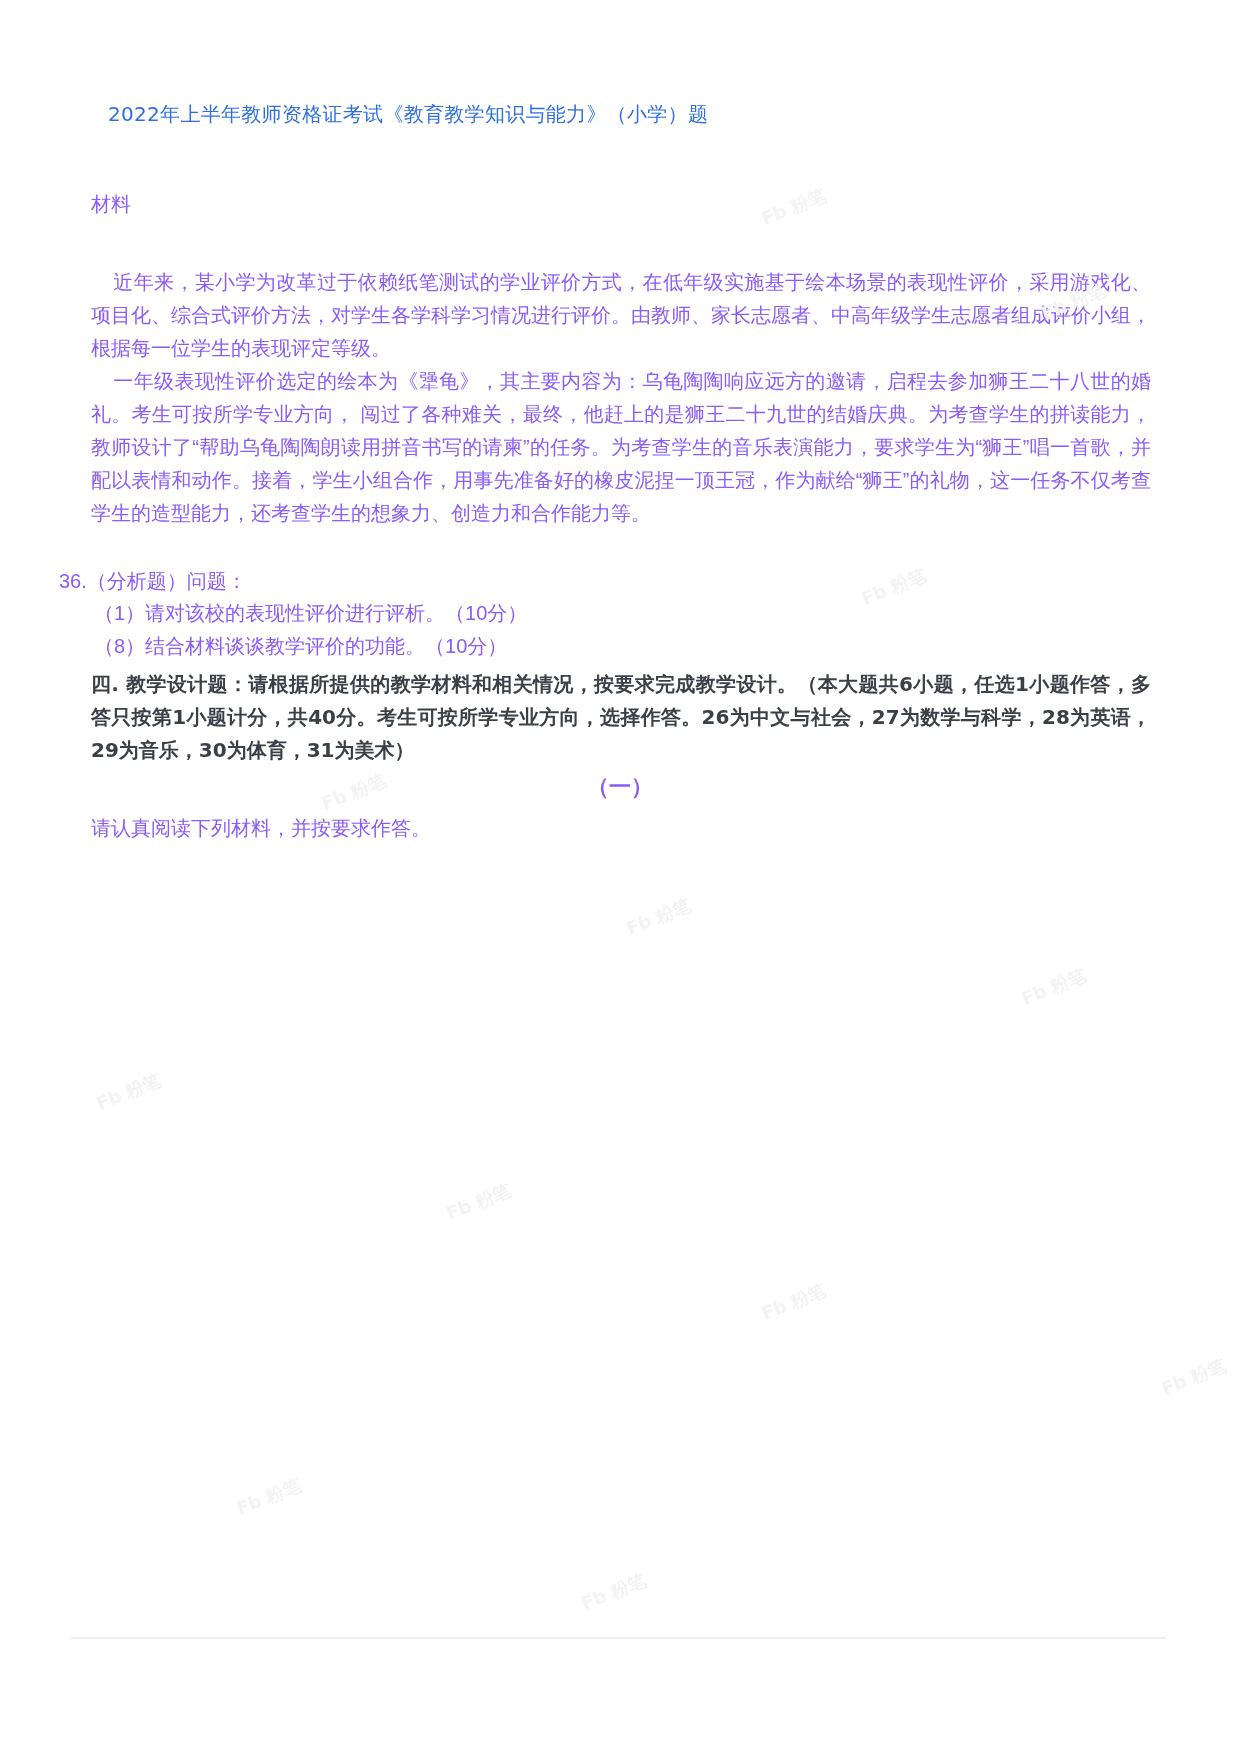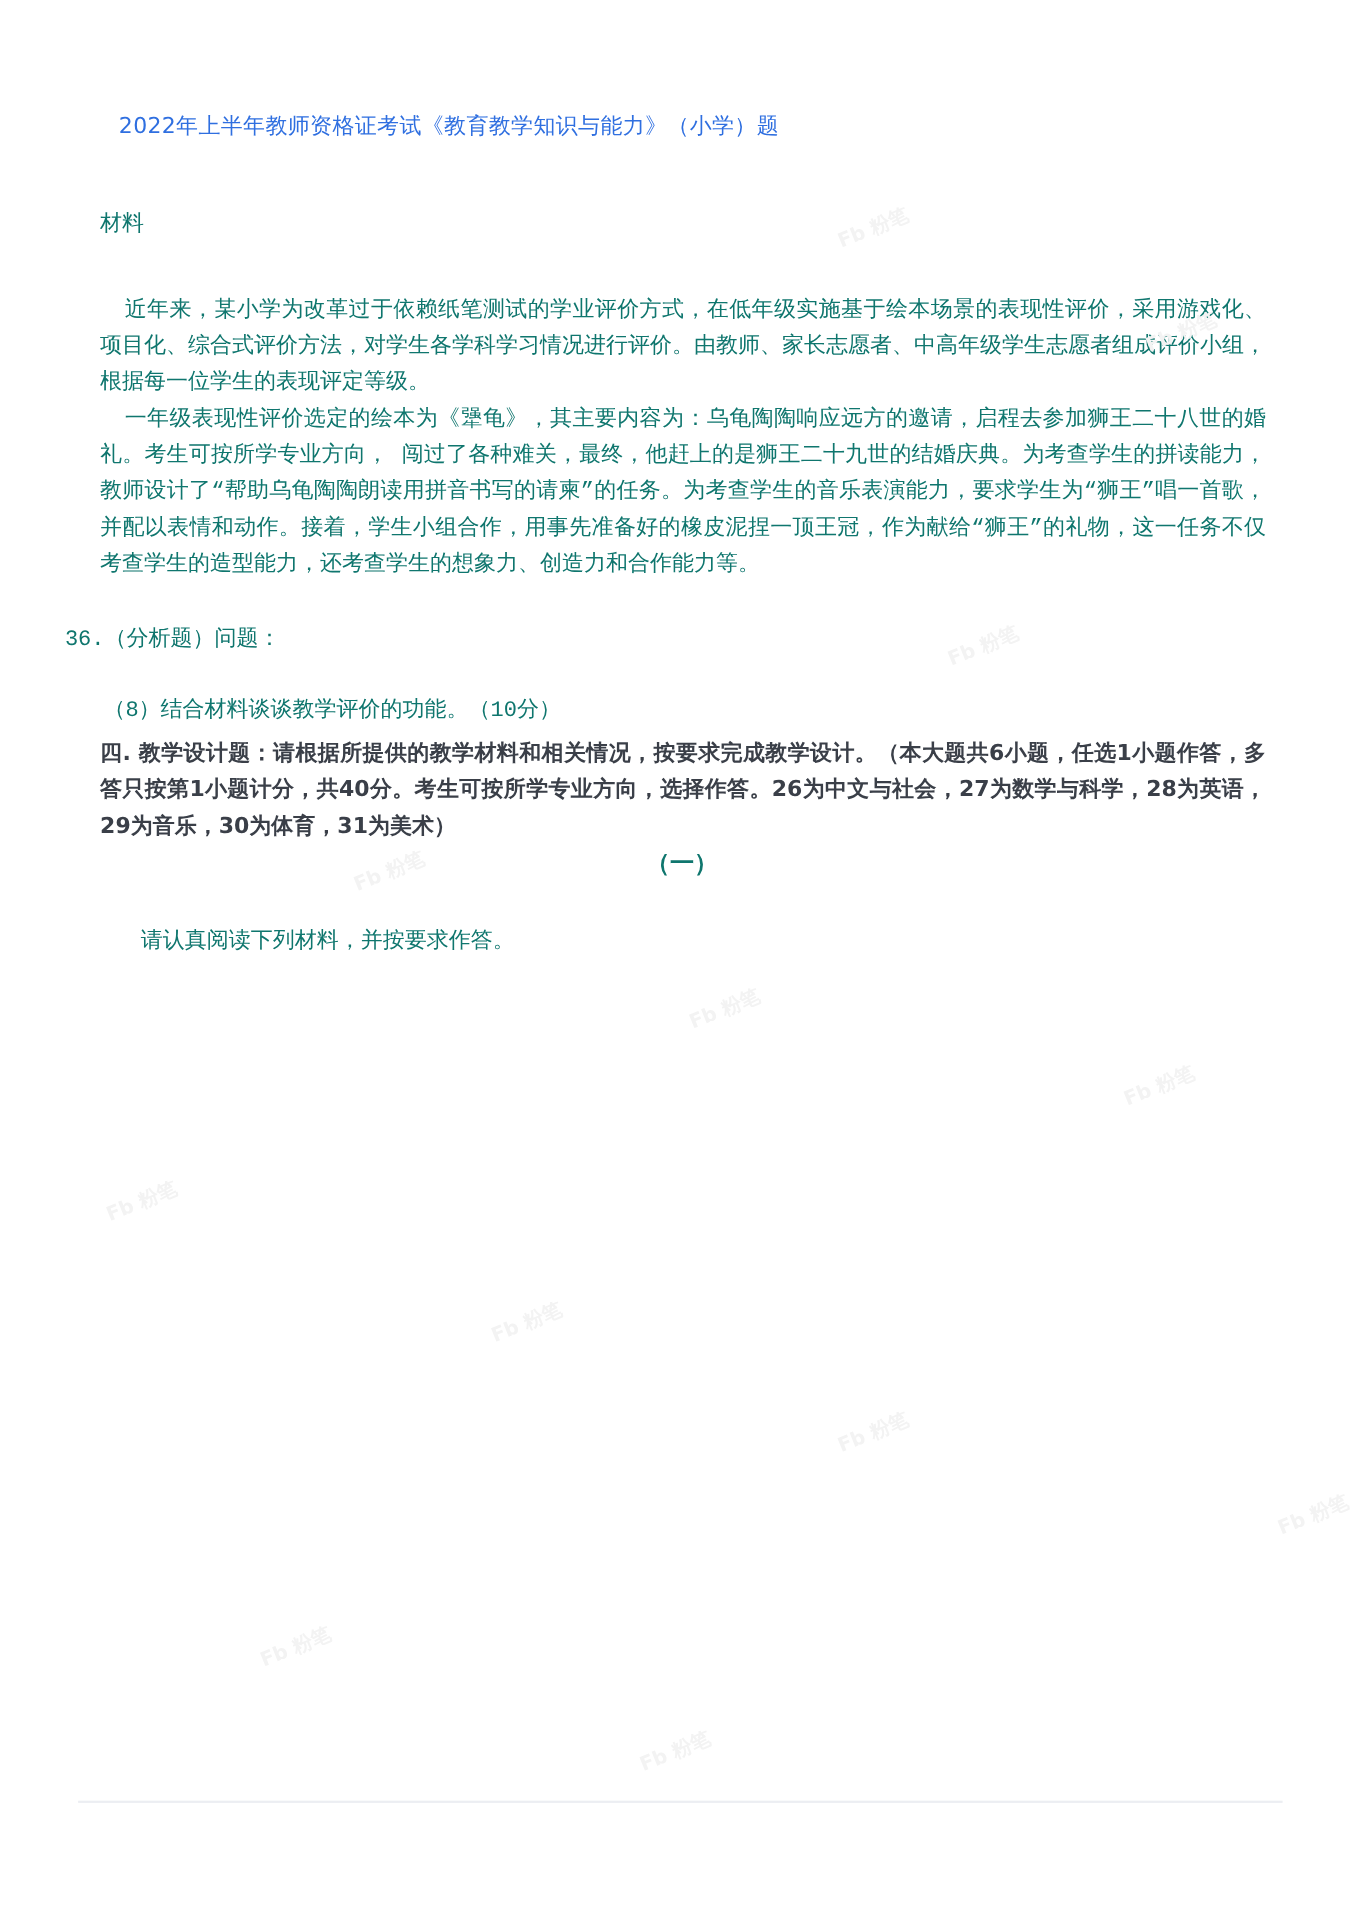--- a/index.html
+++ b/index.html
@@ -3,54 +3,55 @@
 <meta charset="utf-8">
 <style>
   html, body { margin: 0; padding: 0; background: #ffffff; }
   body { width: 1240px; height: 1754px; position: relative; overflow: hidden; }
   .page { position: absolute; left: 0; top: 0; width: 1240px; height: 1420px; padding-left: 14px; }
   .title {
     position: absolute; left: 108px; top: 101px;
     font-family: "DejaVu Sans", "Liberation Sans", sans-serif;
     font-size: 20px; color: #2f6fe0; letter-spacing: 0.3px; white-space: nowrap;
   }
-  .serif { font-family: Liberation Mono, monospace; color: #0f766e; }
+  .serif { font-family: Liberation Sans, sans-serif; color: #8b5cf6; }
   .sans-bold { font-family: "DejaVu Sans", "Liberation Sans", sans-serif; font-weight: bold; color: #3a3f48; }
   .line { position: absolute; font-size: 20px; line-height: 33px; white-space: nowrap; }
   .material-label { left: 91px; top: 188px; }
   .para { position: absolute; left: 91px; width: 1060px; font-size: 20px; line-height: 33px; text-align: justify; margin-top: 47px; }
   .para .indent { display: inline-block; width: 22px; }
   .p1 { top: 219px; }
   .p2 { top: 318px; }
   .p3 { top: 484px; }
   .q-head { left: 59px; top: 565px; }
   .q-sub1 { left: 94px; top: 597px; }
   .q-sub2 { left: 94px; top: 630px; }
   .sec4 { position: absolute; left: 91px; top: 668px; width: 1060px; font-size: 20px; line-height: 33px; text-align: justify; }
   .part-num { left: 0; width: 1240px; text-align: center; top: 770px; font-size: 22px; font-weight: bold; }
-  .instruction { left: 91px; top: 840px; margin-left: 37px; }
+  .instruction { left: 91px; top: 812px; }
   .divider { position: absolute; left: 71px; top: 1637px; width: 1095px; height: 2px; background: #eceef2; }
   .wm {
     position: absolute; font-family: "DejaVu Sans", sans-serif; font-weight: bold;
     font-size: 18px; color: #f3f3f3; transform: rotate(-22deg); white-space: nowrap;
   }
 </style>
 </head>
 <body>
 
 <div class="page">
 
   <div class="title">2022年上半年教师资格证考试《教育教学知识与能力》（小学）题</div>
 
   <div class="line serif material-label">材料</div>
 
   <div class="para serif p1"><span class="indent"></span><span>近年来，某小学为改革过于依赖纸笔测试的学业评价方式，在低年级实施基于绘本场景的表现性评价，采用游戏化、项目化、综合式评价方法，对学生各学科学习情况进行评价。由教师、家长志愿者、中高年级学生志愿者组成评价小组，根据每一位学生的表现评定等级。</span></div>
   <div class="para serif p2"><span class="indent"></span><span>一年级表现性评价选定的绘本为《犟龟》，其主要内容为：乌龟陶陶响应远方的邀请，启程去参加狮王二十八世的婚礼。考生可按所学专业方向， 闯过了各种难关，最终，他赶上的是狮王二十九世的结婚庆典。为考查学生的拼读能力，教师设计了“帮助乌龟陶陶朗读用拼音书写的请柬”的任务。为考查学生的音乐表演能力，要求学生为“狮王”唱一首歌，并配以表情和动作。接着，学生小组合作，用事先准备好的橡皮泥捏一顶王冠，作为献给“狮王”的礼物，这一任务不仅考查学生的造型能力，还考查学生的想象力、创造力和合作能力等。</span></div>
 
   <div class="line serif q-head">36.（分析题）问题：</div>
+  <div class="line serif q-sub1">（1）请对该校的表现性评价进行评析。（10分）</div>
   <div class="line serif q-sub2">（8）结合材料谈谈教学评价的功能。（10分）</div>
 
   <div class="sec4 sans-bold">四. 教学设计题：请根据所提供的教学材料和相关情况，按要求完成教学设计。（本大题共6小题，任选1小题作答，多答只按第1小题计分，共40分。考生可按所学专业方向，选择作答。26为中文与社会，27为数学与科学，28为英语，29为音乐，30为体育，31为美术）</div>
   <div class="line serif part-num">（一）</div>
   <div class="line serif instruction">请认真阅读下列材料，并按要求作答。</div>
 
   <div class="wm" style="left:760px;top:195px;">Fb 粉笔</div>
   <div class="wm" style="left:1040px;top:290px;">Fb 粉笔</div>
   <div class="wm" style="left:860px;top:575px;">Fb 粉笔</div>
   <div class="wm" style="left:320px;top:780px;">Fb 粉笔</div>

